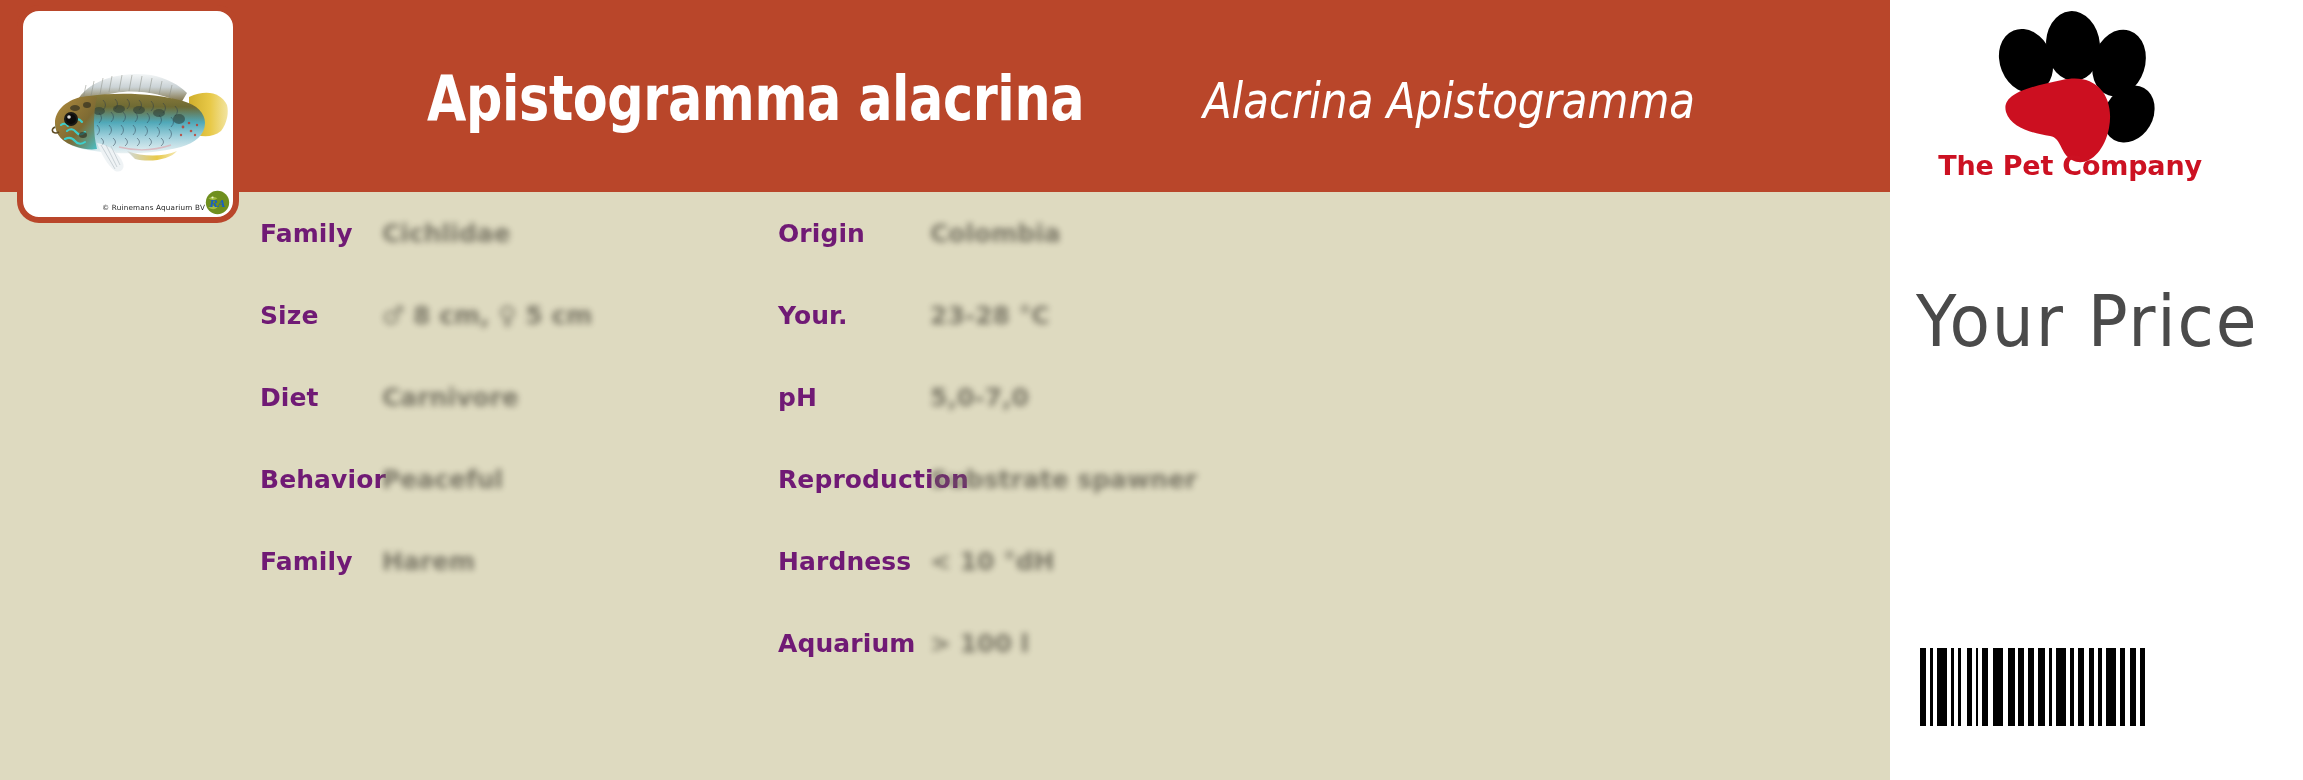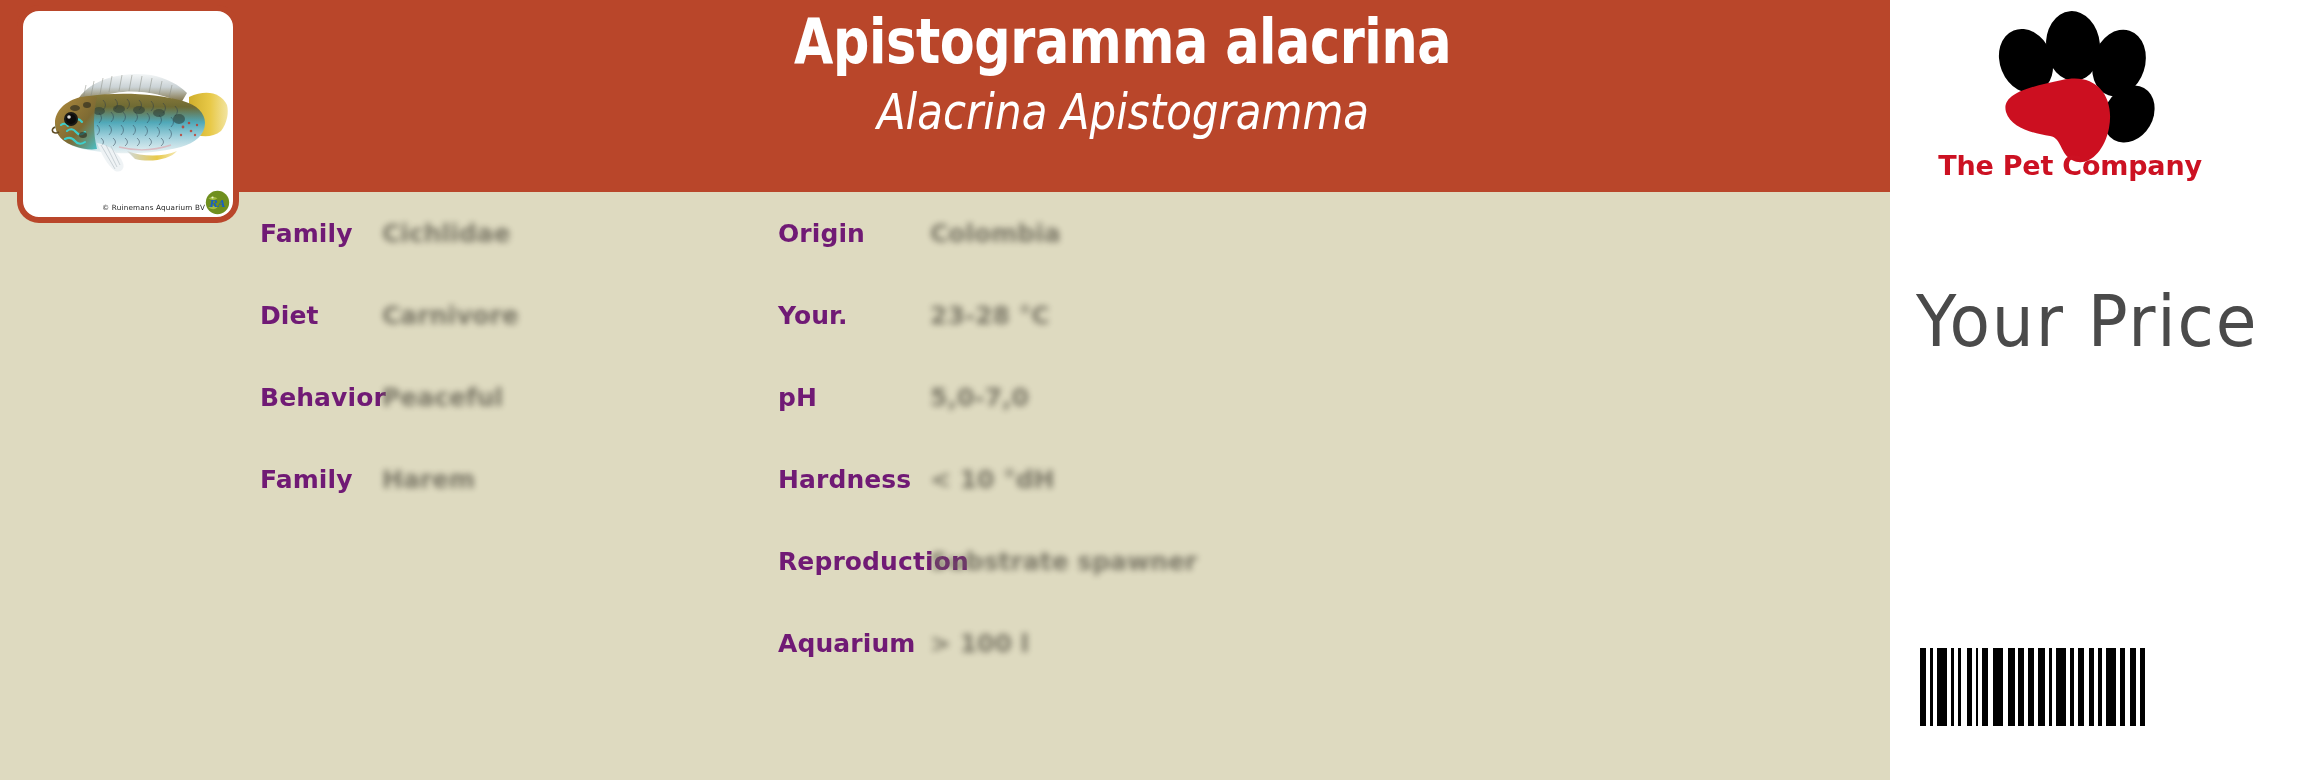--- a/index.html
+++ b/index.html
@@ -41,21 +41,21 @@
     background: #b9462a;
     box-sizing: border-box;
   }
   .header-text-wrap {
     position: absolute;
     left: 355px;
     top: 0;
     width: 1535px;
     height: 192px;
     display: flex;
-    flex-direction: column;
+    flex-direction: row;
     align-items: center;
     justify-content: flex-start;
     padding-top: 5px;
     box-sizing: border-box;
   }
   .sci-name {
     color: #ffffff;
     font-family: "DejaVu Sans", sans-serif;
     font-weight: bold;
     font-size: 62px;
@@ -367,20 +367,24 @@
   </div>
 
   <div class="specs">
 
     <div class="spec-col left">
       <div class="spec-row">
         <span class="spec-label">Family</span>
         <span class="spec-value">Cichlidae</span>
       </div>
       <div class="spec-row">
+        <span class="spec-label">Size</span>
+        <span class="spec-value">♂ 8 cm, ♀ 5 cm</span>
+      </div>
+      <div class="spec-row">
         <span class="spec-label">Diet</span>
         <span class="spec-value">Carnivore</span>
       </div>
       <div class="spec-row">
         <span class="spec-label">Behavior</span>
         <span class="spec-value">Peaceful</span>
       </div>
       <div class="spec-row">
         <span class="spec-label">Family</span>
         <span class="spec-value">Harem</span>
@@ -394,26 +398,26 @@
       </div>
       <div class="spec-row">
         <span class="spec-label">Your.</span>
         <span class="spec-value">23-28 °C</span>
       </div>
       <div class="spec-row">
         <span class="spec-label">pH</span>
         <span class="spec-value">5,0-7,0</span>
       </div>
       <div class="spec-row">
+        <span class="spec-label">Reproduction</span>
+        <span class="spec-value">Substrate spawner</span>
+      </div>
+      <div class="spec-row">
         <span class="spec-label">Hardness</span>
         <span class="spec-value">&lt; 10 °dH</span>
-      </div>
-      <div class="spec-row">
-        <span class="spec-label">Reproduction</span>
-        <span class="spec-value">Substrate spawner</span>
       </div>
       <div class="spec-row">
         <span class="spec-label">Aquarium</span>
         <span class="spec-value">&gt; 100 l</span>
       </div>
     </div>
   </div>
 
   <div class="right-panel">
 

